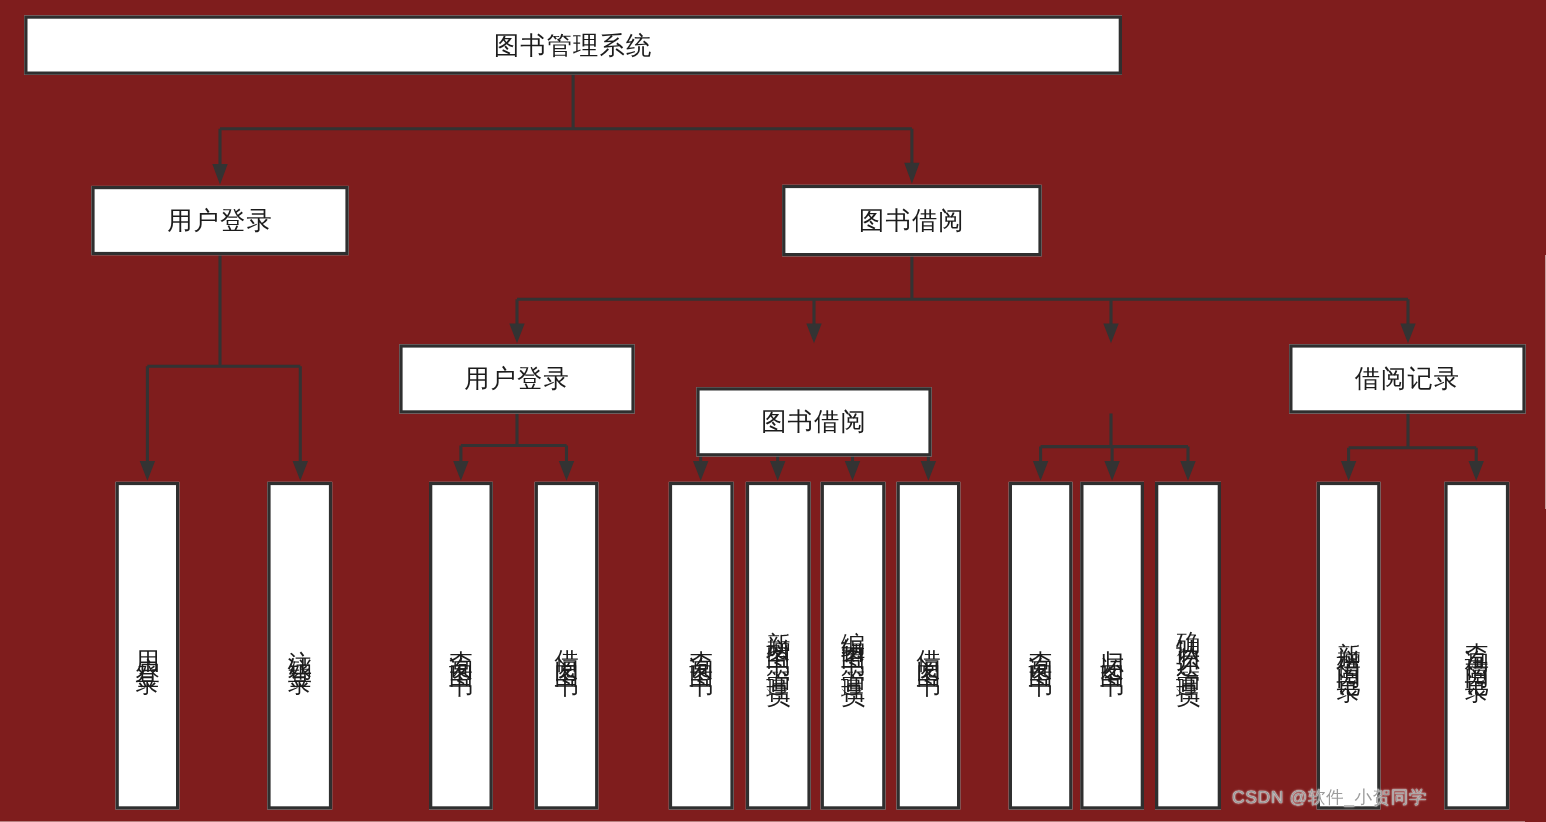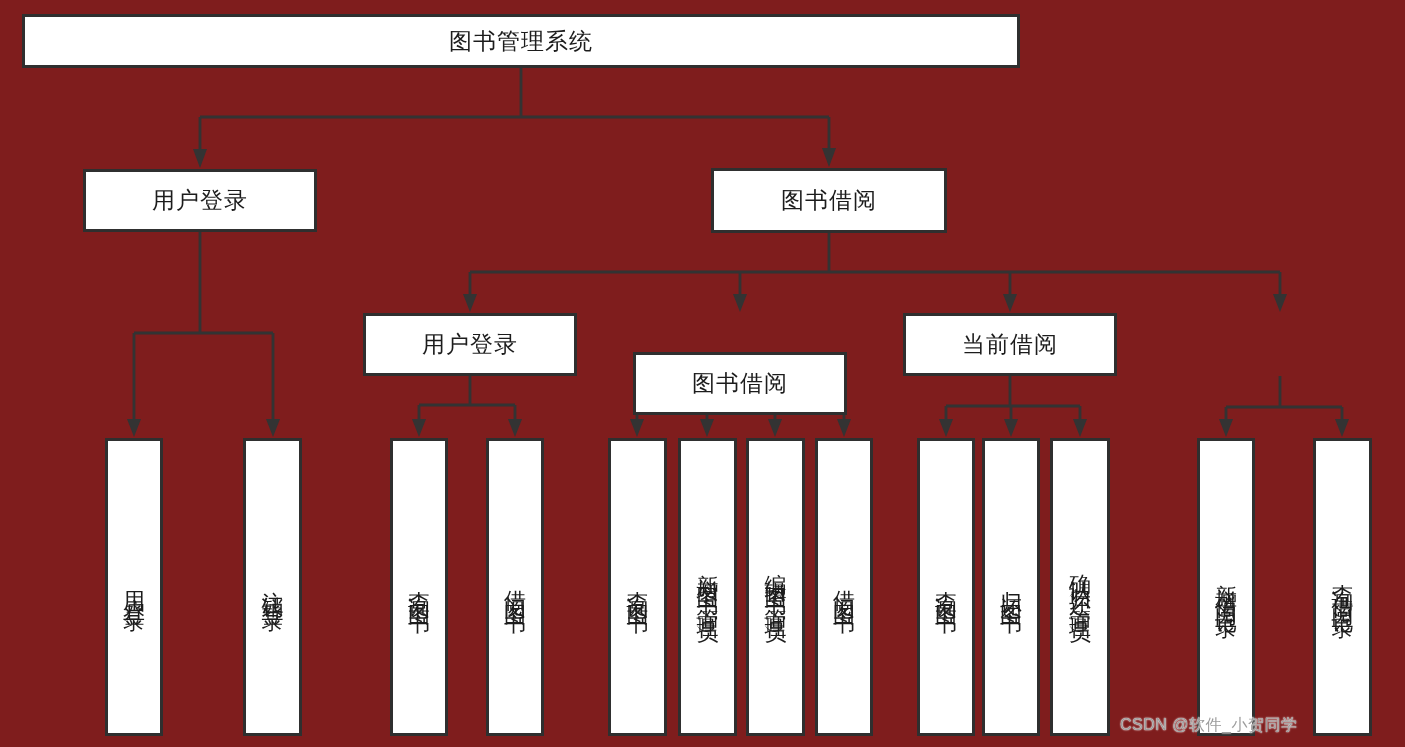--- a/index.html
+++ b/index.html
@@ -101,21 +101,21 @@
     <polygon points="1335,419 1349,419 1342,437"></polygon>
   </svg>
 
   <div class="box hbox" style="left:22px; top:14px; width:998px; height:54px;">图书管理系统</div>
 
   <div class="box hbox" style="left:83px; top:169px; width:234px; height:63px;">用户登录</div>
   <div class="box hbox" style="left:711px; top:168px; width:236px; height:65px;">图书借阅</div>
 
   <div class="box hbox" style="left:363px; top:313px; width:214px; height:63px;">用户登录</div>
   <div class="box hbox" style="left:633px; top:313px; width:214px; height:63px;margin-top:39px;">图书借阅</div>
-  <div class="box hbox" style="left:903px; top:313px; width:214px; height:63px;">当前借阅</div>
+  <div class="box hbox" style="left:1172px; top:313px; width:215px; height:63px;">借阅记录</div>
 
   <div class="box vbox" style="left:105px; width:58px;">用户登录</div>
   <div class="box vbox" style="left:243px; width:59px;">注销登录</div>
 
   <div class="box vbox" style="left:390px; width:58px;">查询图书</div>
   <div class="box vbox" style="left:486px; width:58px;">借阅图书</div>
 
   <div class="box vbox" style="left:608px; width:59px;">查询图书</div>
   <div class="box vbox" style="left:678px; width:59px;">新增图书（管理员）</div>
   <div class="box vbox" style="left:746px; width:59px;">编辑图书（管理员）</div>

